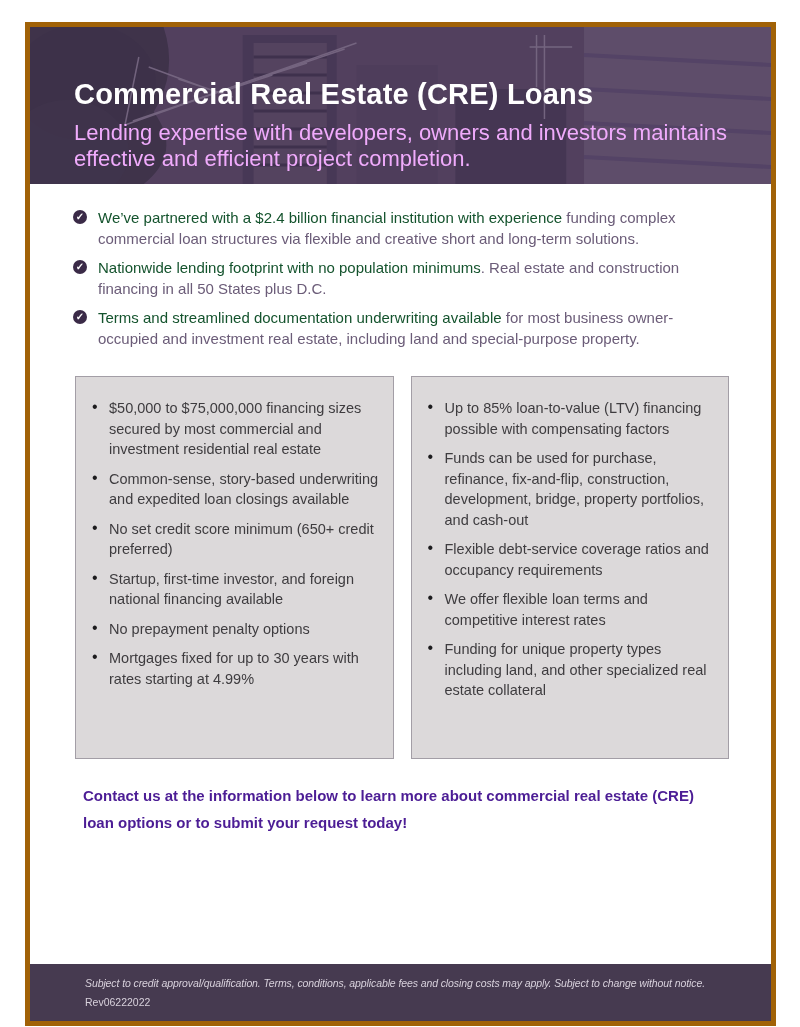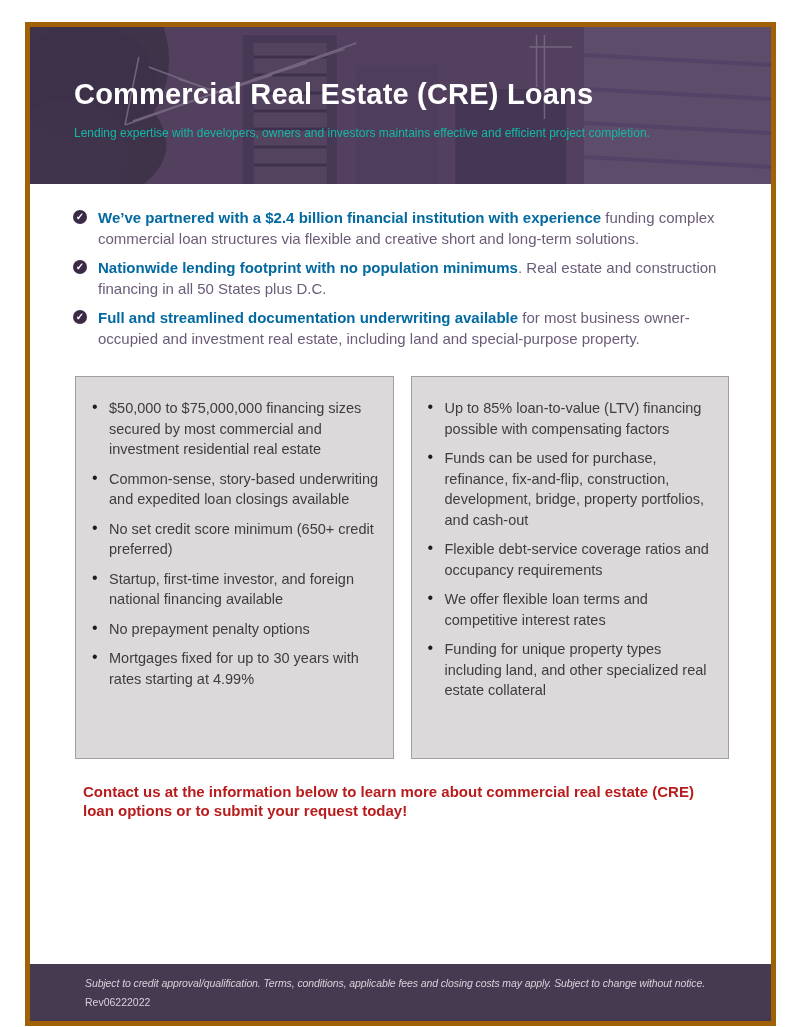--- a/index.html
+++ b/index.html
@@ -14,52 +14,52 @@
     border:5px solid #a16207; background:#ffffff; overflow:hidden;
   }
   
   .hero { position:relative; height:157px; overflow:hidden; background:#54425f; }
   .hero svg.photo { position:absolute; inset:0; width:100%; height:100%; display:block; }
   .hero-text { position:absolute; left:44px; top:50px; z-index:2; }
   .hero-title {
     color:#ffffff; font-size:29px; font-weight:bold; letter-spacing:.2px; line-height:34px;
   }
   .hero-sub {
-    margin-top:9px; color:#14b8a6; font-size:12px; line-height:26px;
+    margin-top:9px; color:#f0abfc; font-size:22px; line-height:26px;
     max-width:655px; font-weight:400;
   }
   
   .highlights { padding:23px 40px 0 43px; }
   .hl { display:flex; gap:11px; margin-bottom:8px; }
   .check {
     flex:0 0 14px; width:14px; height:14px; margin-top:3px;
     background:#3a2a47; border-radius:50%;
     color:#ffffff; font-size:10px; line-height:14px; text-align:center; font-weight:bold;
   }
   .hl-text { font-size:15px; line-height:21px; color:#6b5c78; max-width:655px; }
-  .hl-text b { color:#0369a1; font-weight:bold; }
+  .hl-text b { color:#14532d; font-weight:normal; }
   
   .boxes { display:flex; gap:17px; padding:19px 42px 0 45px; }
   .box {
     flex:1; height:383px; background:#dcd9da; border:1px solid #a39ea6;
     padding:21px 14px 0 15px;
   }
   .box ul { list-style:none; }
   .box li {
     position:relative; padding-left:18px; margin-bottom:9px;
     font-size:14.5px; line-height:20.5px; color:#3e3c3f;
   }
   .box li::before {
     content:"\2022"; position:absolute; left:1px; top:-1px;
     color:#1c1b1d; font-size:16px;
   }
   
   .contact {
-    margin:23px 58px 0 53px; font-size:15px; line-height:19px;
-    font-weight:bold; color:#b91c1c; max-width:690px;
+    margin:23px 58px 0 53px; font-size:15px; line-height:27px;
+    font-weight:bold; color:#4c1d95; max-width:690px;
   }
   
   .footer {
     position:absolute; left:0; right:0; bottom:0; height:57px;
     background:#463a50; color:#d8d1dc; padding:10px 20px 0 55px;
   }
   .footer .disclaimer {
     font-size:10.5px; letter-spacing:-0.1px; line-height:19px; white-space:nowrap;font-style:italic;
   }
   .footer .rev { font-size:10.5px; line-height:19px; }
@@ -118,21 +118,21 @@
         <p class="hl-text"><b>We’ve partnered with a $2.4 billion financial institution with experience</b><span> funding complex commercial loan structures via flexible and creative short and long-term solutions.</span></p>
       </div>
 
       <div class="hl">
         <span class="check">✓</span>
         <p class="hl-text"><b>Nationwide lending footprint with no population minimums</b><span>. Real estate and construction financing in all 50 States plus D.C.</span></p>
       </div>
 
       <div class="hl">
         <span class="check">✓</span>
-        <p class="hl-text"><b>Full and streamlined documentation underwriting available</b><span> for most business owner-occupied and investment real estate, including land and special-purpose property.</span></p>
+        <p class="hl-text"><b>Terms and streamlined documentation underwriting available</b><span> for most business owner-occupied and investment real estate, including land and special-purpose property.</span></p>
       </div>
     </div>
 
   <div class="boxes">
     <div class="box">
       <ul>
 
           <li>$50,000 to $75,000,000 financing sizes secured by most commercial and investment residential real estate</li>
 
           <li>Common-sense, story-based underwriting and expedited loan closings available</li>

